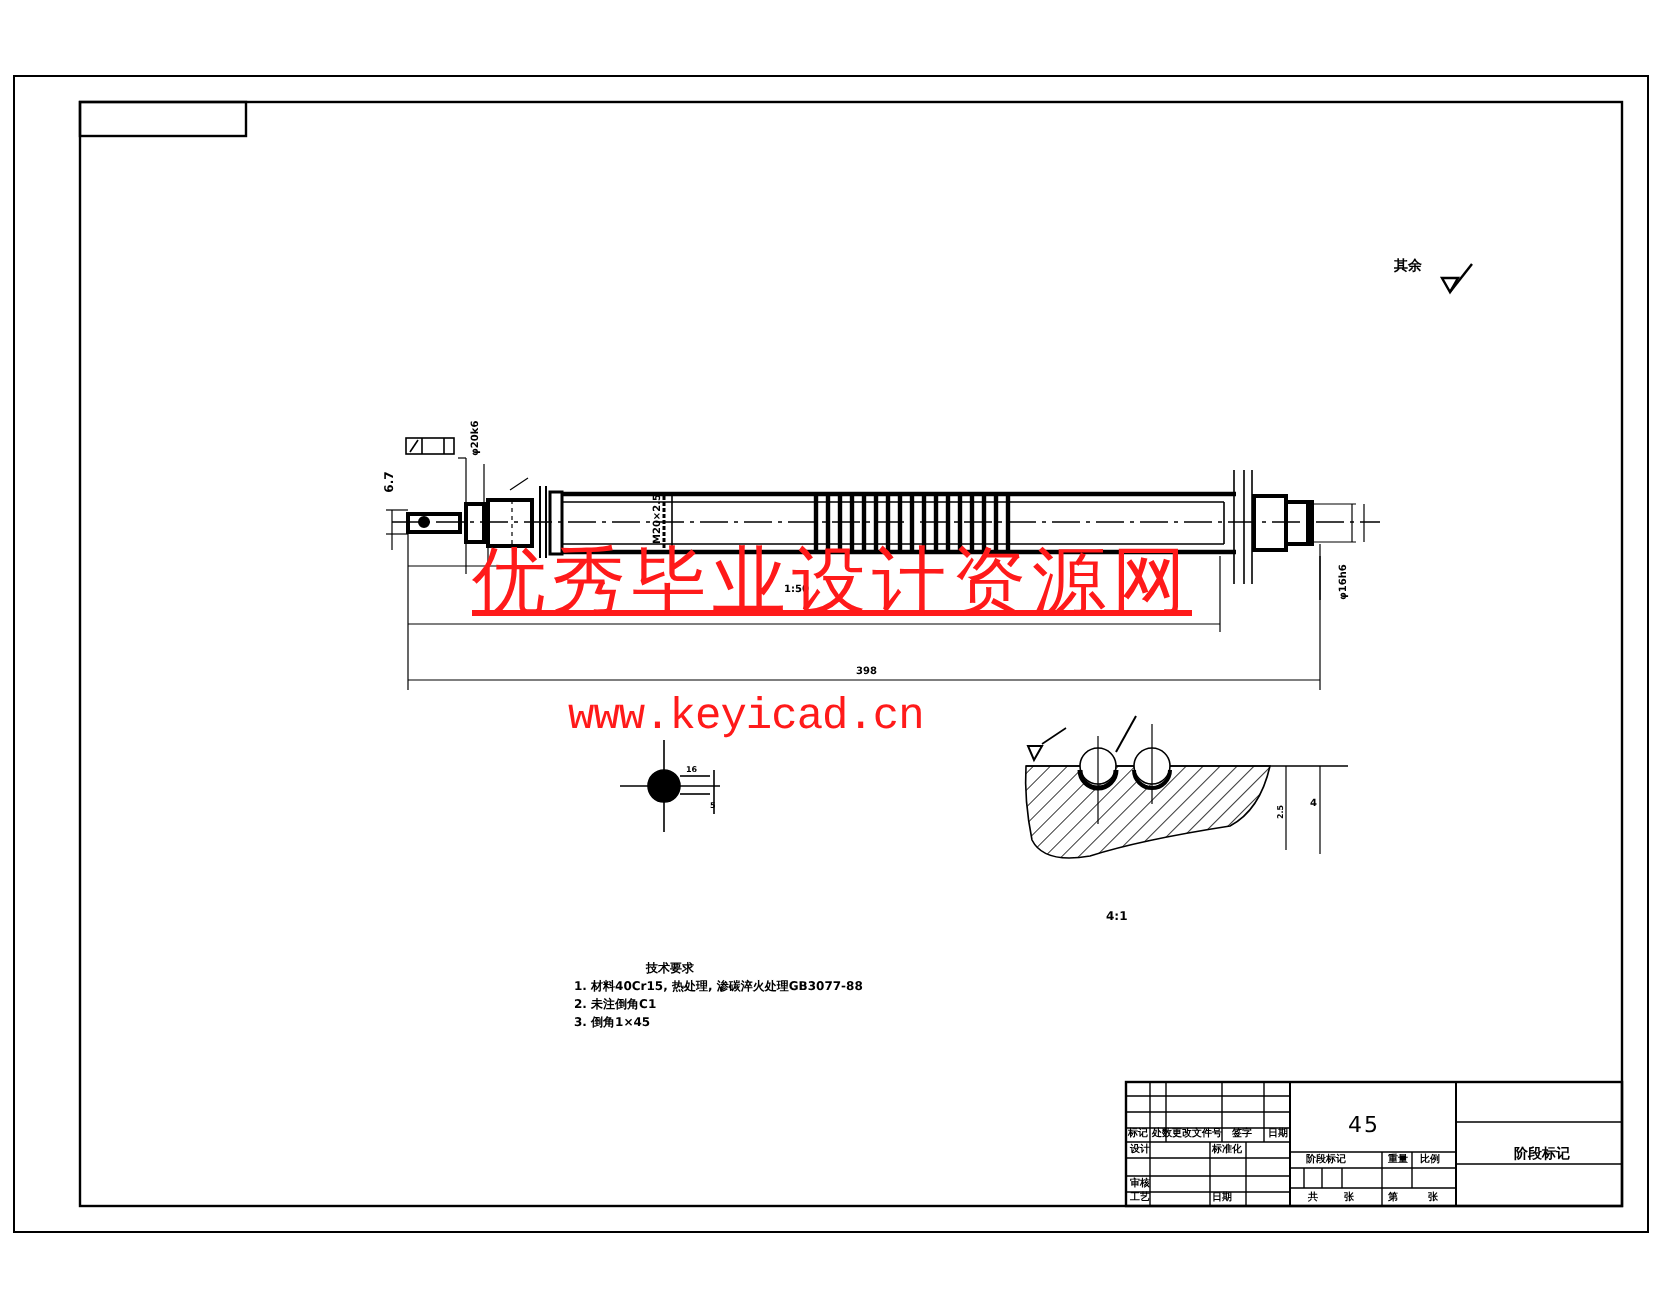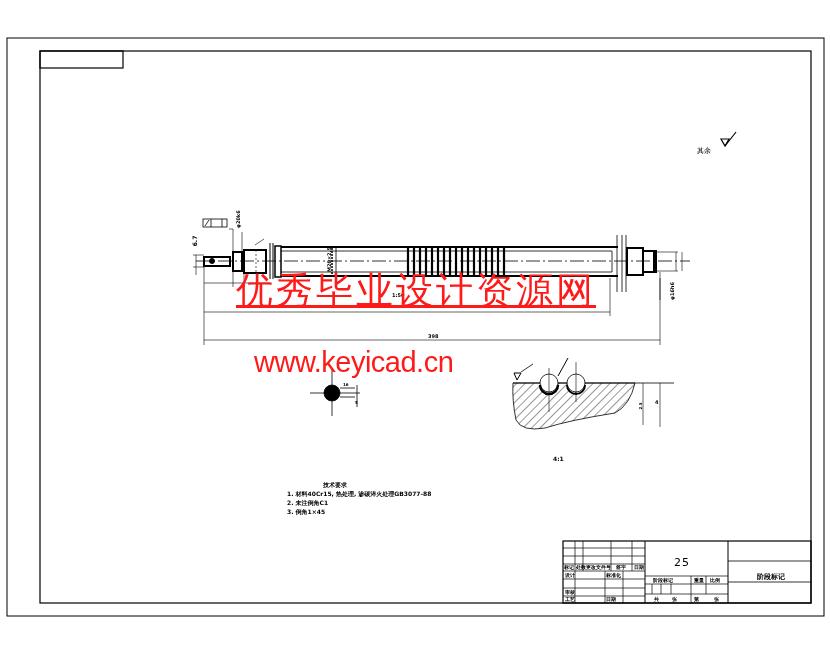--- a/index.html
+++ b/index.html
@@ -1,25 +1,25 @@
 <!DOCTYPE html>
 <html><head>
 <meta charset="utf-8">
 <style>
   html, body { margin: 0; padding: 0; background: #ffffff; }
   body { width: 830px; height: 654px; position: relative; overflow: hidden; font-family: "DejaVu Sans", sans-serif; }
   #sheet { position: absolute; left: 0; top: 0; width: 830px; height: 654px; }
   .wm-cn { position: absolute; left: 236px; top: 272px; font-family: "DejaVu Serif", serif; font-size: 37px; color: #ff1a1a; letter-spacing: 3px; white-space: nowrap; line-height: 1; text-decoration: underline; }
-  .wm-url { position: absolute; left: 254px; top: 348px; font-family: Liberation Sans, sans-serif; font-size: 29px; color: #ff1a1a; white-space: nowrap; line-height: 1; letter-spacing: -0.5px; }
+  .wm-url { position: absolute; left: 284px; top: 348px; font-family: Liberation Mono, monospace; font-size: 22px; color: #ff1a1a; white-space: nowrap; line-height: 1; letter-spacing: -0.5px; }
   .tiny { position: absolute; font-family: "DejaVu Sans", sans-serif; font-size: 6px; font-weight: bold; color: #000; white-space: nowrap; line-height: 1; }
   .notes { position: absolute; left: 287px; top: 480px; font-size: 6px; font-weight: bold; line-height: 9px; color: #000; }
   .notes .ttl { padding-left: 36px; }
   .mat { position: absolute; left: 674px; top: 556px; font-family: "DejaVu Sans", sans-serif; font-size: 11px; color: #000; letter-spacing: 1px; }
   .partname { position: absolute; left: 757px; top: 572px; font-size: 7px; font-weight: bold; color: #000; }
-  .rough { position: absolute; left: 697px; top: 146px; font-size: 7px; font-weight: normal; color: #000; text-align: right; }
+  .rough { position: absolute; left: 697px; top: 128px; font-size: 7px; font-weight: bold; color: #000; text-align: right; }
   .scale-lbl { position: absolute; left: 553px; top: 455px; font-size: 6px; font-weight: bold; color: #000; }
 </style>
 </head>
 <body>
 
 <svg id="sheet" viewBox="0 0 830 654" xmlns="http://www.w3.org/2000/svg">
 
   <rect x="7" y="38" width="817" height="578" fill="none" stroke="#000" stroke-width="1"></rect>
   <rect x="40" y="51" width="771" height="552" fill="none" stroke="#000" stroke-width="1.2"></rect>
   <rect x="40" y="51" width="83" height="17" fill="none" stroke="#000" stroke-width="1.2"></rect>
@@ -195,21 +195,21 @@
 <div class="wm-cn">优秀毕业设计资源网</div>
 <div class="wm-url">www.keyicad.cn</div>
 
 <div class="notes">
   <div class="ttl">技术要求</div>
   <div>1. 材料40Cr15, 热处理, 渗碳淬火处理GB3077-88</div>
   <div>2. 未注倒角C1</div>
   <div>3. 倒角1×45</div>
 </div>
 
-<div class="mat">25</div>
+<div class="mat">45</div>
 <div class="partname">阶段标记</div>
 <div class="tiny" style="left:564px;top:565px;font-size:5px;">标记</div>
 <div class="tiny" style="left:576px;top:565px;font-size:5px;">处数</div>
 <div class="tiny" style="left:586px;top:565px;font-size:5px;">更改文件号</div>
 <div class="tiny" style="left:616px;top:565px;font-size:5px;">签字</div>
 <div class="tiny" style="left:634px;top:565px;font-size:5px;">日期</div>
 <div class="tiny" style="left:565px;top:573px;font-size:5px;">设计</div>
 <div class="tiny" style="left:606px;top:573px;font-size:5px;">标准化</div>
 <div class="tiny" style="left:565px;top:590px;font-size:5px;">审核</div>
 <div class="tiny" style="left:565px;top:597px;font-size:5px;">工艺</div>

